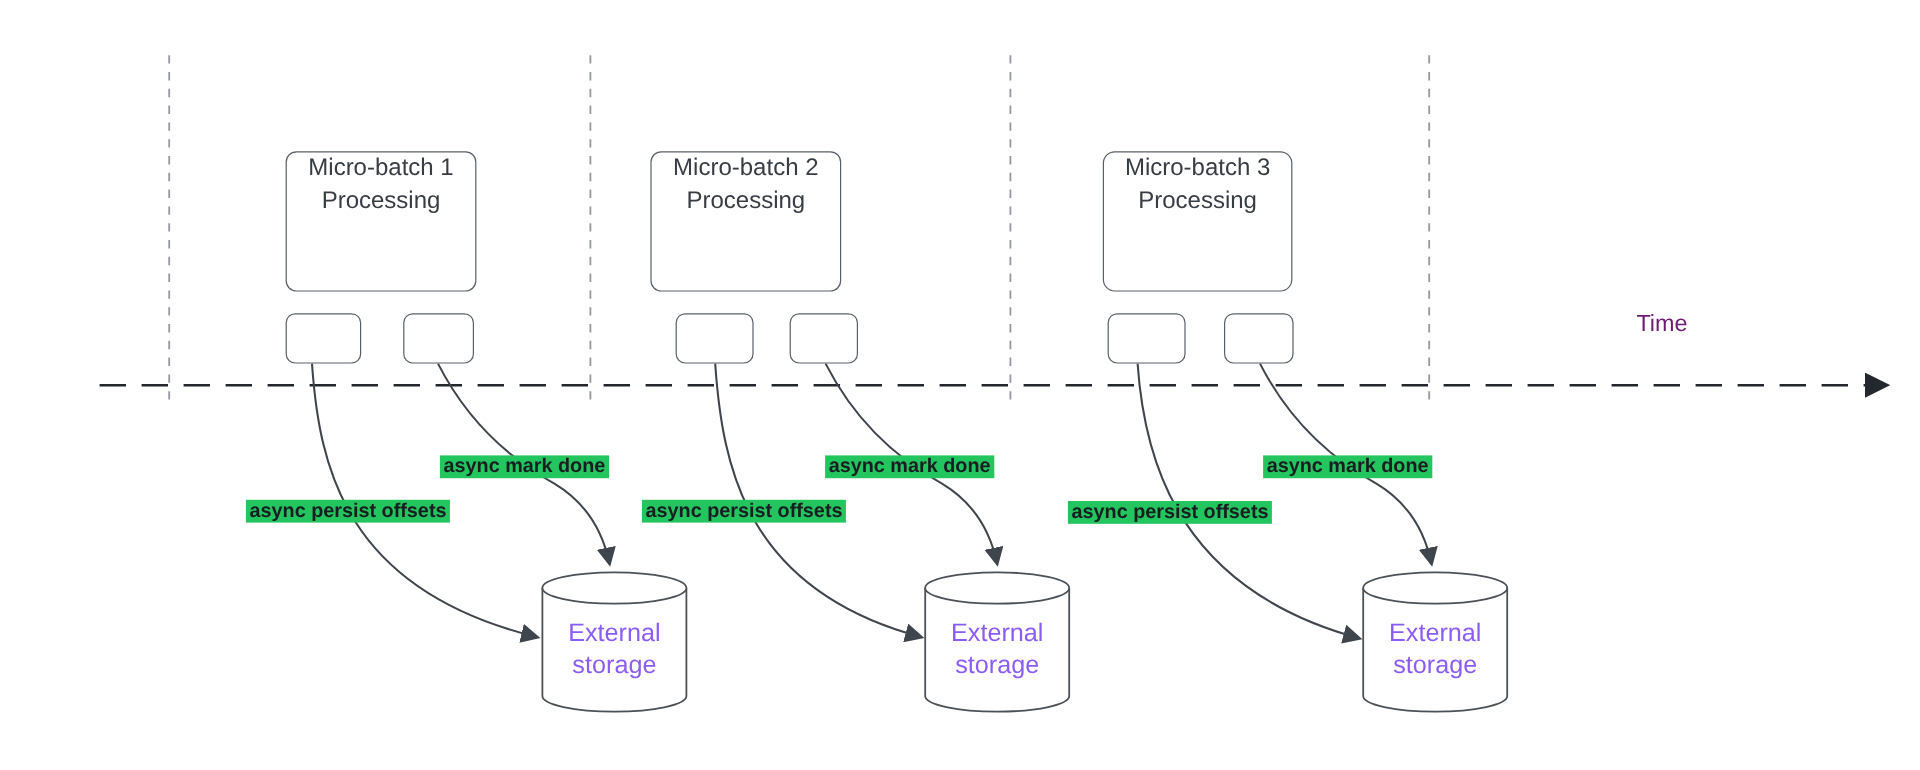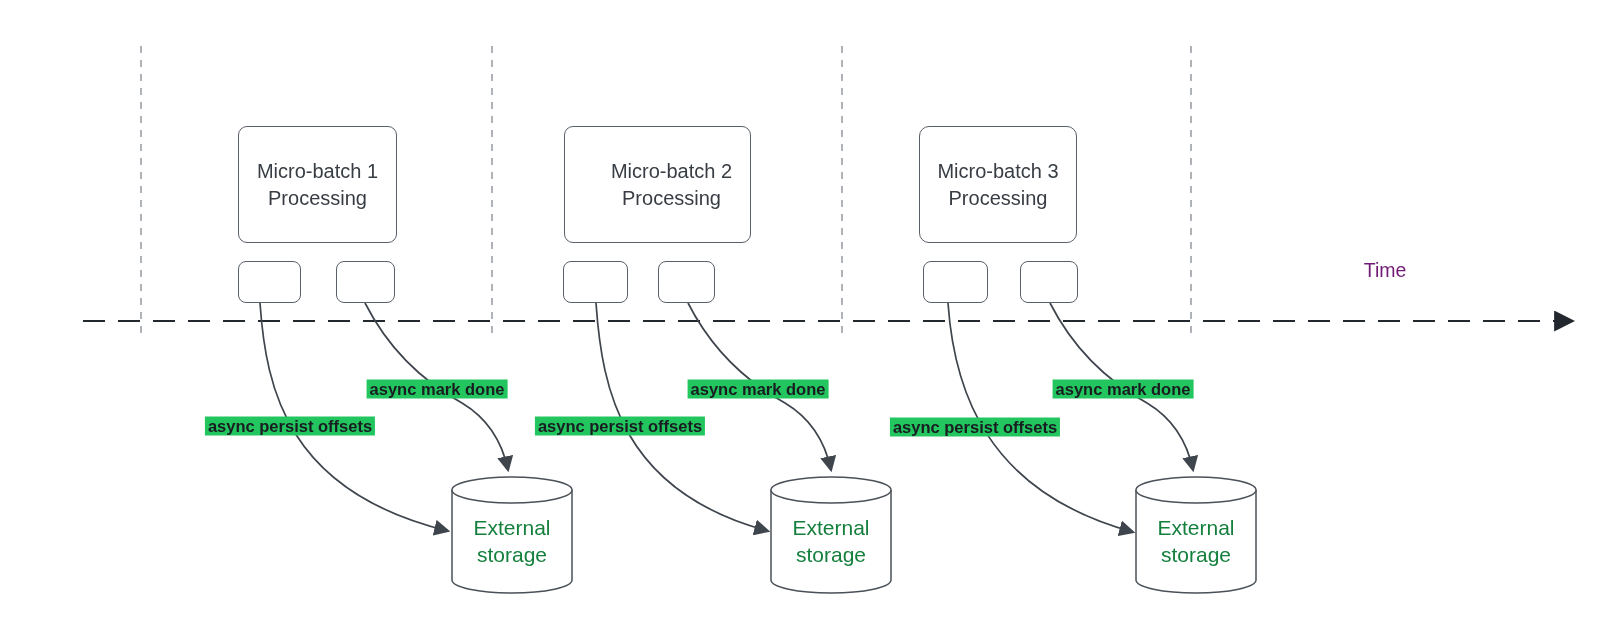--- a/index.html
+++ b/index.html
@@ -3,25 +3,25 @@
 <meta charset="utf-8">
 <style>
   html,body{margin:0;padding:0;background:#ffffff;}
   #stage{
     position:relative;width:1600px;height:642px;background:#ffffff;overflow:hidden;
     font-family:"Liberation Sans", sans-serif;
   }
   #diagram-svg{position:absolute;left:0;top:0;width:1600px;height:642px;}
   .bigbox{
     position:absolute;background:#ffffff;border:1.5px solid #5a6069;border-radius:9px;
-    display:flex;flex-direction:column;align-items:center;justify-content:center;
+    display:flex;flex-direction:column;align-items:center;
     font-size:20px;line-height:27px;color:#383d44;text-align:center;
   }
   #bigbox1{left:238px;top:126px;width:157px;height:115px;}
-  #bigbox2{left:564px;top:126px;width:157px;height:115px;padding-left:28px;}
+  #bigbox2{left:542px;top:126px;width:157px;height:115px;}
   #bigbox3{left:919px;top:126px;width:156px;height:115px;border-radius:10px;}
   .smallbox{
     position:absolute;background:#ffffff;border:1.5px solid #5a6069;border-radius:8px;
     width:63px;height:42px;box-sizing:border-box;
   }
   #task1a{left:238px;top:261px;width:63px;}
   #task1b{left:336px;top:261px;width:59px;}
   #task2a{left:563px;top:261px;width:65px;}
   #task2b{left:658px;top:261px;width:57px;}
   #task3a{left:923px;top:261px;width:65px;}
@@ -31,21 +31,21 @@
     font-weight:bold;font-size:16.5px;color:#191c21;white-space:nowrap;
   }
   #persist-label1{left:290px;top:426px;}
   #persist-label2{left:620px;top:426px;}
   #persist-label3{left:975px;top:427px;}
   #markdone-label1{left:437px;top:389px;}
   #markdone-label2{left:758px;top:389px;}
   #markdone-label3{left:1123px;top:389px;}
   .storage-label{
     position:absolute;transform:translate(-50%,-50%);font-size:21px;line-height:27px;
-    color:#15803d;text-align:center;white-space:nowrap;
+    color:#8b5cf6;text-align:center;white-space:nowrap;
   }
   #storage-label1{left:512px;top:541px;}
   #storage-label2{left:831px;top:541px;}
   #storage-label3{left:1196px;top:541px;}
   #time-label{
     position:absolute;left:1385px;top:270px;transform:translate(-50%,-50%);
     font-size:19.5px;color:#701a75;
   }
 </style>
 </head>

